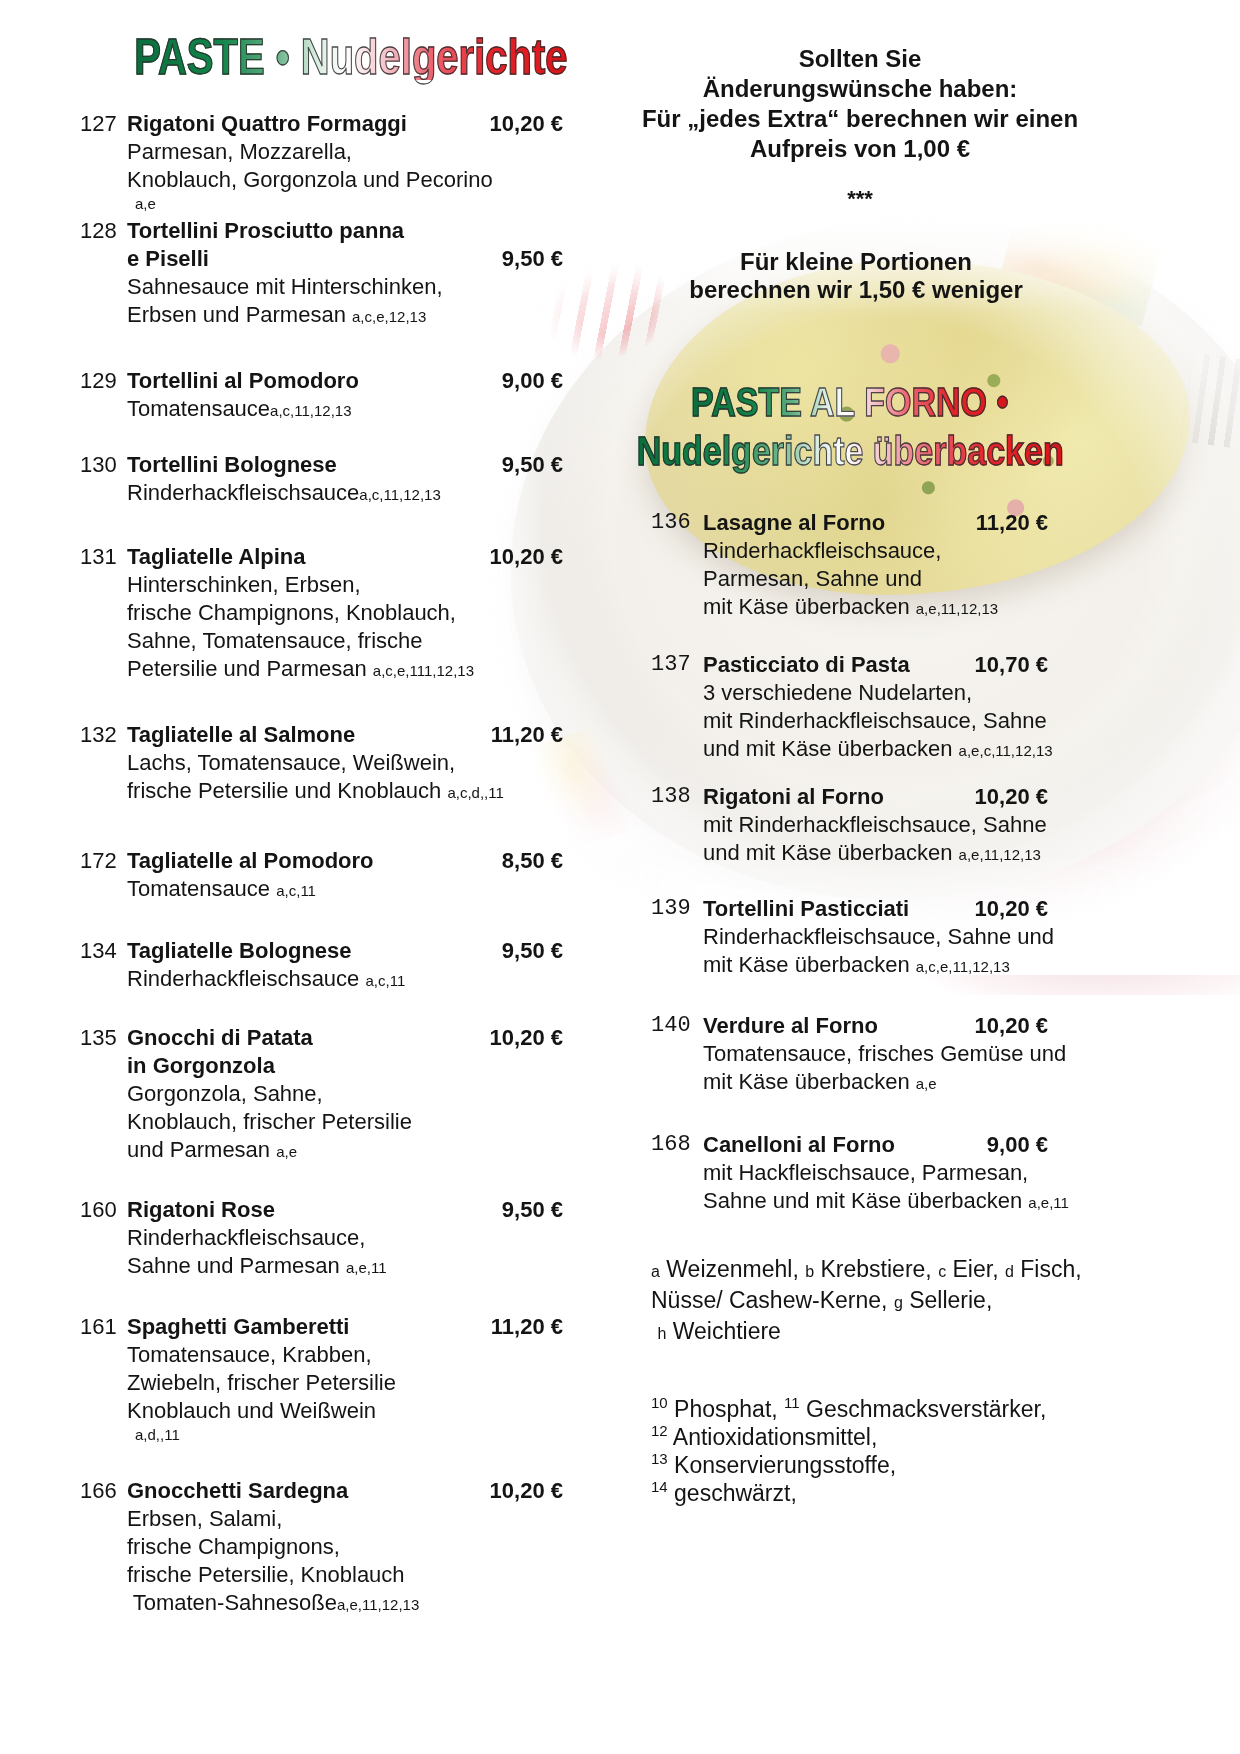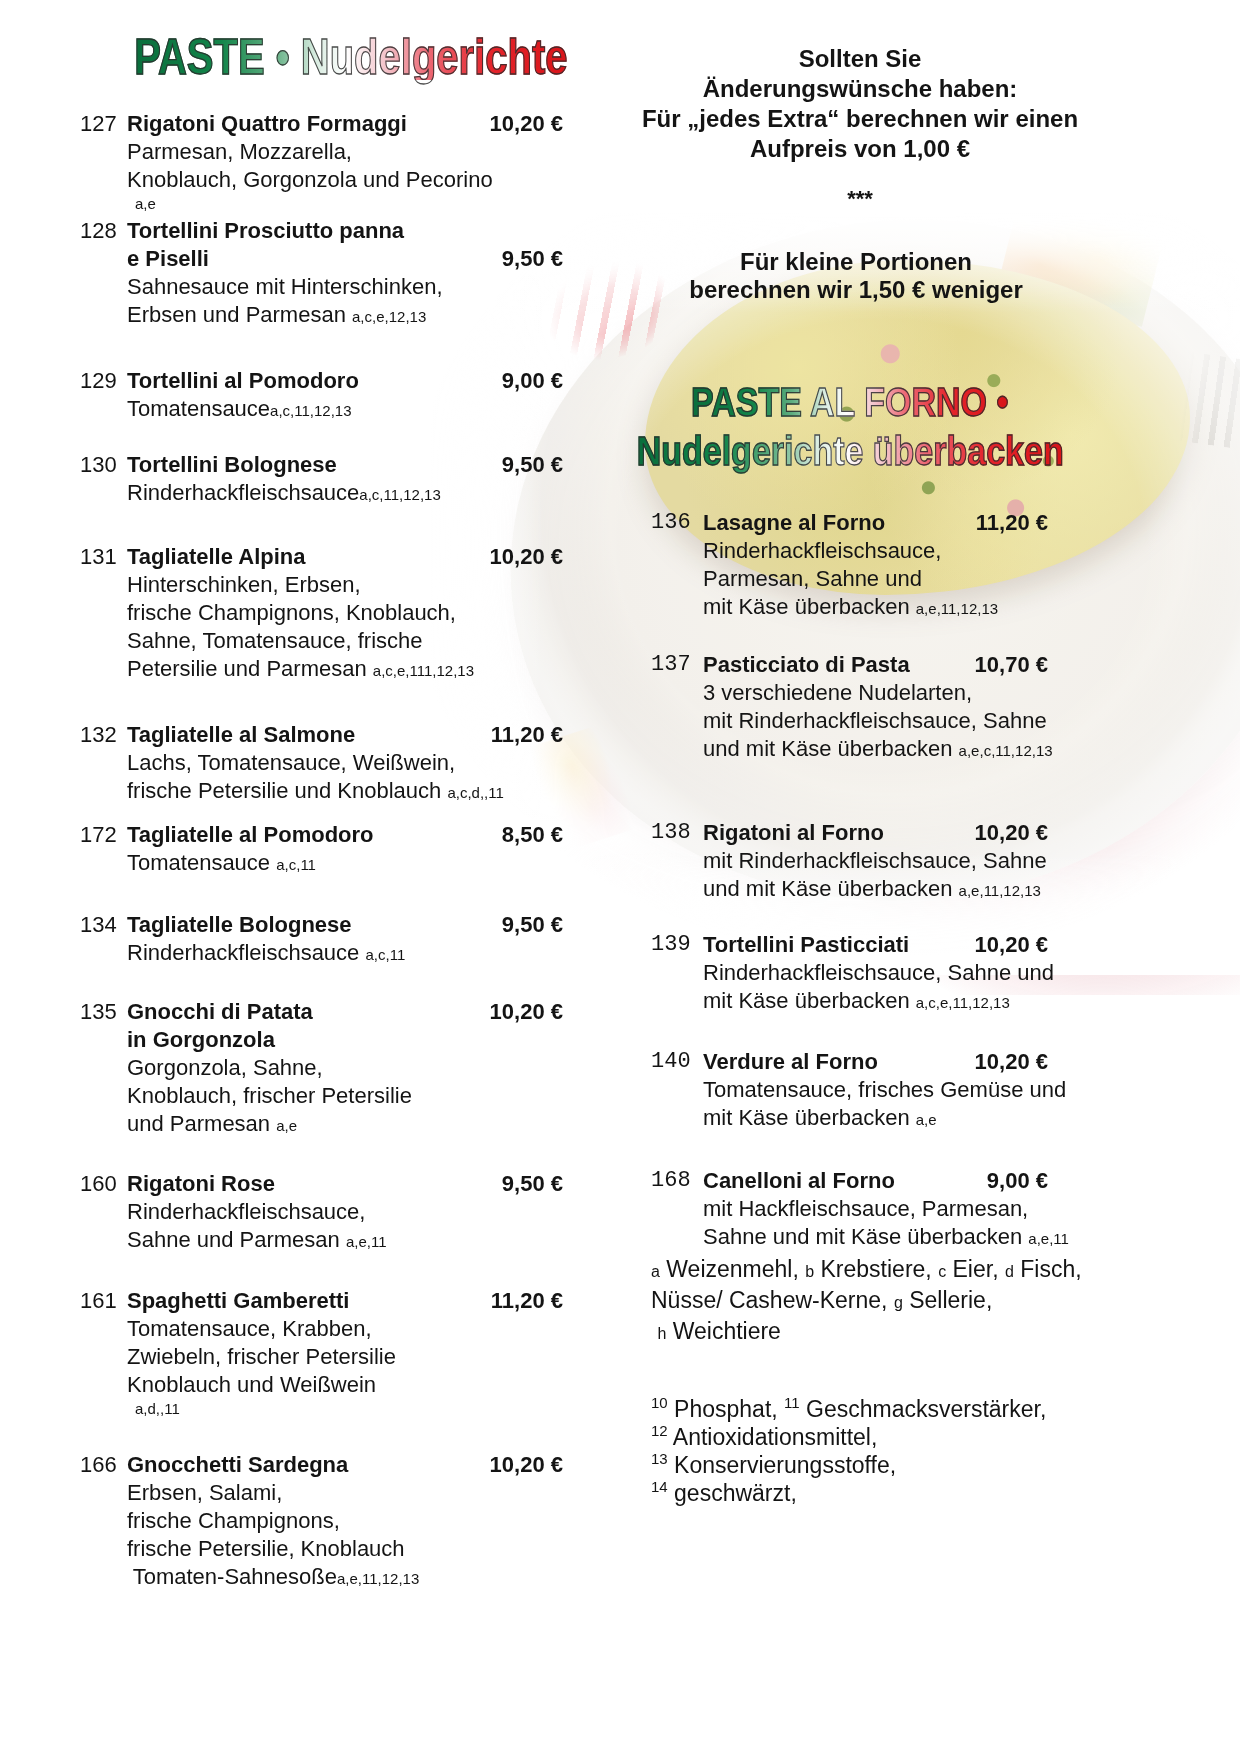--- a/index.html
+++ b/index.html
@@ -102,28 +102,28 @@
   .item-line .price{position:absolute;right:0;top:0;font-weight:700;}
   .item-line .sub{font-size:15px;}
   .item-line.subonly{line-height:20px;font-size:15px;padding-left:8px;}
 
   
   [data-name="menu-item-127"]{margin-bottom:3px}
   [data-name="menu-item-128"]{margin-bottom:36px}
   [data-name="menu-item-129"]{margin-bottom:26px}
   [data-name="menu-item-130"]{margin-bottom:34px}
   [data-name="menu-item-131"]{margin-bottom:36px}
-  [data-name="menu-item-132"]{margin-bottom:14px}
+  [data-name="menu-item-132"]{margin-bottom:40px}
   [data-name="menu-item-133"]{margin-bottom:32px}
   [data-name="menu-item-134"]{margin-bottom:29px}
   [data-name="menu-item-135"]{margin-bottom:30px}
   [data-name="menu-item-160"]{margin-bottom:31px}
   [data-name="menu-item-161"]{margin-bottom:32px}
   [data-name="menu-item-136"]{margin-bottom:28px}
-  [data-name="menu-item-137"]{margin-bottom:54px}
+  [data-name="menu-item-137"]{margin-bottom:18px}
   [data-name="menu-item-138"]{margin-bottom:26px}
   [data-name="menu-item-139"]{margin-bottom:31px}
   [data-name="menu-item-140"]{margin-bottom:33px}
 
   
   .legend{position:absolute;left:651px;width:480px;z-index:2;font-size:23px;line-height:28px;}
   .legend-letters{top:1255px;}
   .legend-numbers{top:1395px;}
   .legend-line{white-space:pre;}
   .legend .sub{font-size:16px;}

